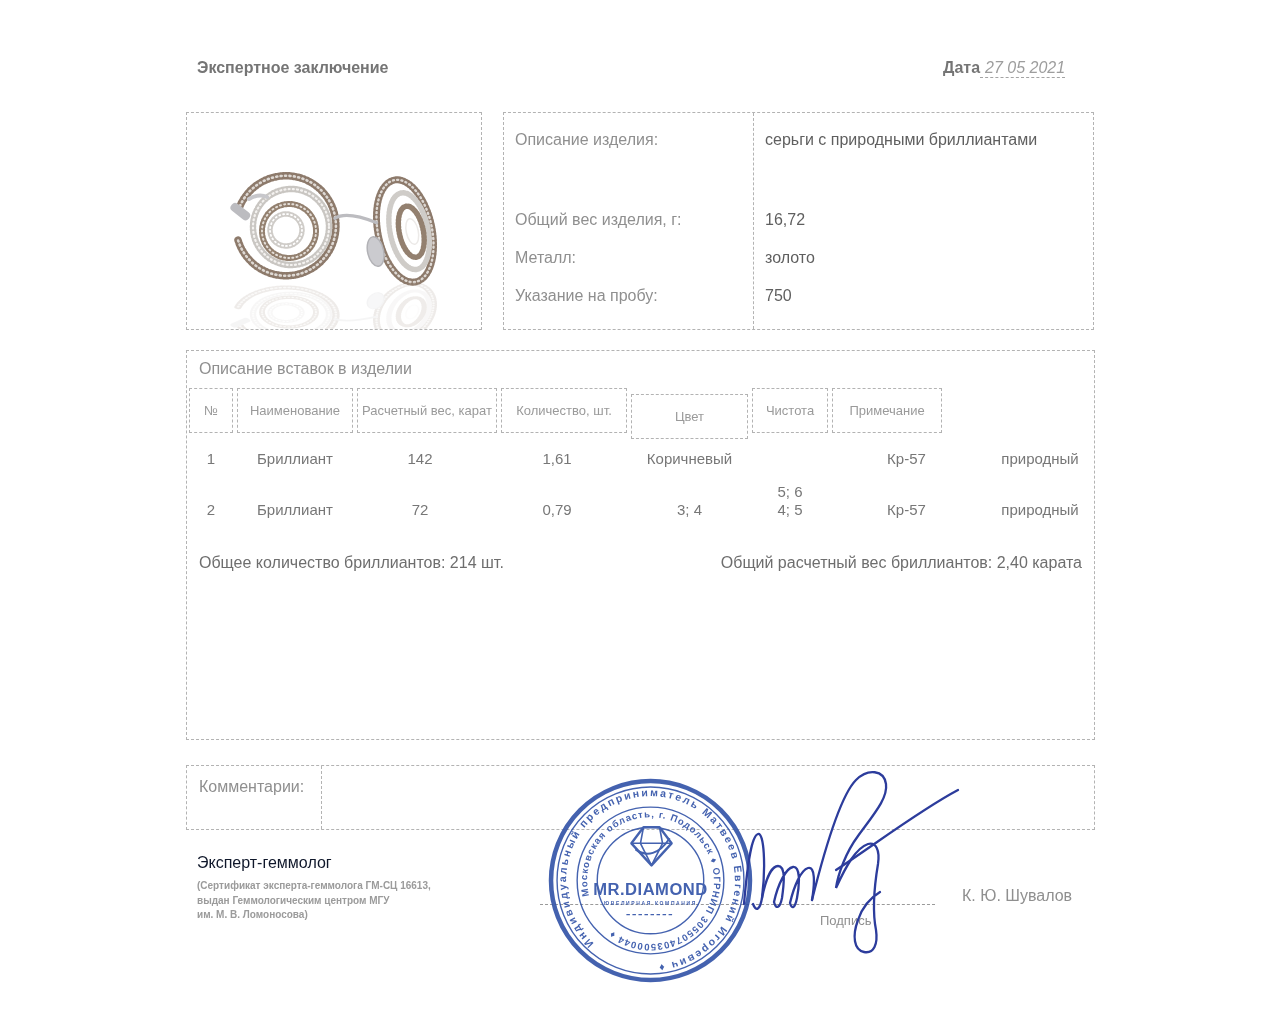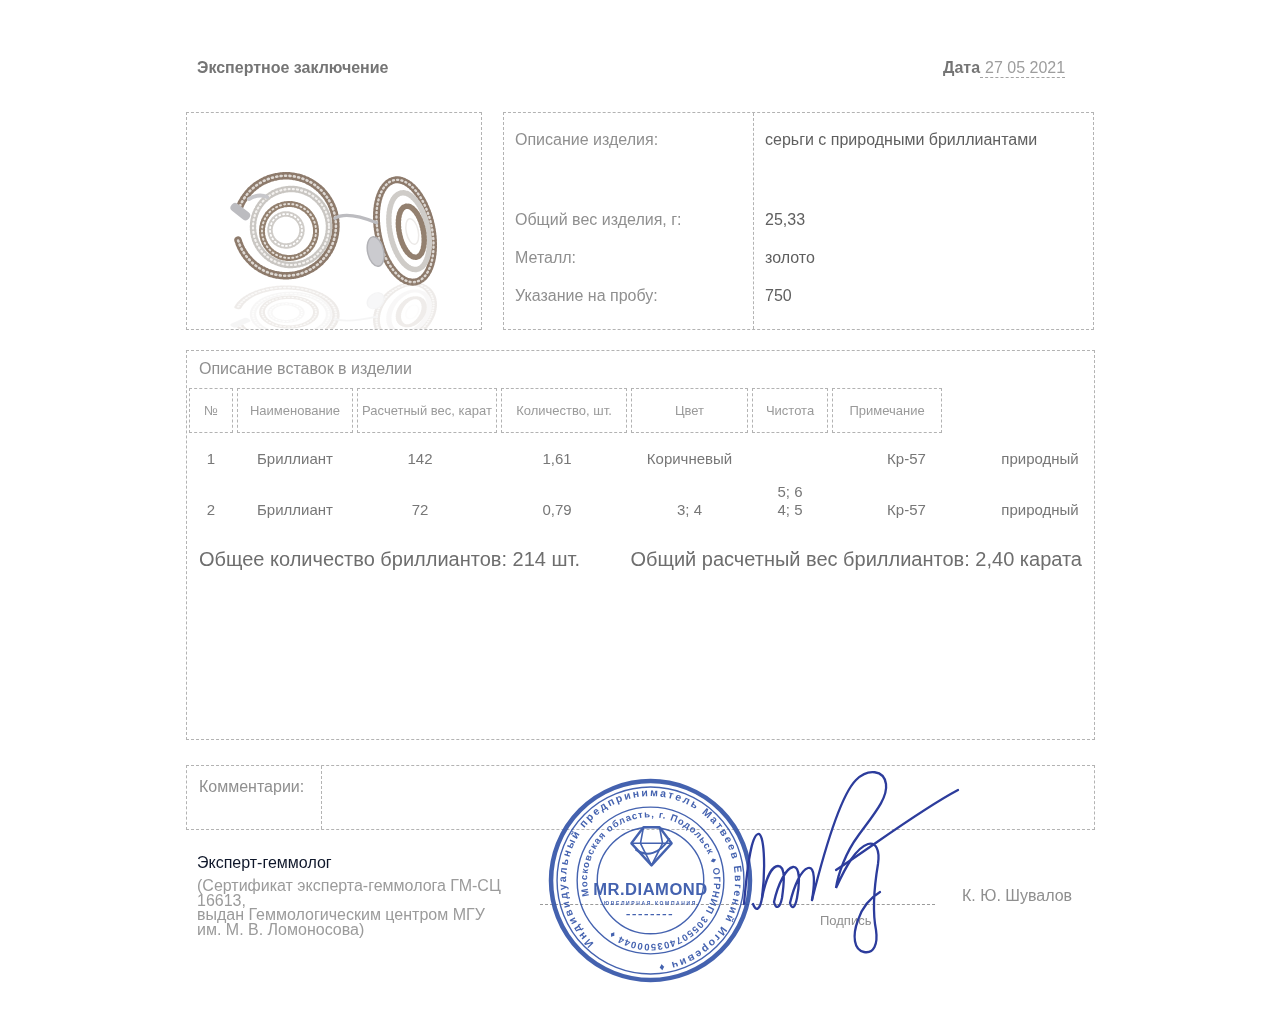--- a/index.html
+++ b/index.html
@@ -29,50 +29,50 @@
     display:flex; align-items:center; justify-content:center; text-align:center;
     font-size:13px; color:#9a9a9a; line-height:14px; padding:0 2px;
   }
   .trow { position:absolute; left:2px; display:flex; gap:4px; height:24px; }
   .td {
     box-sizing:border-box; display:flex; align-items:center; justify-content:center;
     text-align:center; font-size:15px; color:#777; white-space:nowrap; padding:0 2px;
   }
   .summary {
     position:absolute; left:12px; right:12px; top:197px; height:24px;
-    display:flex; justify-content:space-between; align-items:flex-start;
-    font-size:20px; color:#6e6e6e; white-space:nowrap;
+    display:flex; justify-content:space-between; align-items:flex-end;
+    font-size:16px; color:#6e6e6e; white-space:nowrap;
   }
 
   
   .comments-divider { position:absolute; left:134px; top:0; bottom:0; border-left:1px dashed #b3b3b3; }
   .comments-label { position:absolute; left:12px; top:12px; font-size:16px; color:#8f8f8f; }
 
   
   .expert-role { font-size:16px; color:#0f172a; margin:0 0 7px 0; }
-  .expert-cert { font-size:16px; color:#9b9b9b; line-height:14.5px; }
+  .expert-cert { font-size:10px; color:#9b9b9b; line-height:14.5px;font-weight:bold; }
 
   .sign-line { position:absolute; left:540px; top:904px; width:395px; border-top:1px dashed #9a9a9a; }
   .sign-caption { position:absolute; left:820px; top:913px; font-size:13px; color:#8f8f8f; }
   .expert-name { position:absolute; left:962px; top:887px; font-size:16px; color:#8f8f8f; white-space:nowrap; }
 
   .stamp-svg { position:absolute; left:547px; top:777px; }
   .signature-svg { position:absolute; left:735px; top:763px; }
   .photo-svg { position:absolute; left:0; top:0; }
 </style>
 </head>
 <body>
 
 <div class="page">
 
   <div class="abs hdr-bold" style="left:197px; top:59px;">Экспертное заключение</div>
 
 
   <div class="abs" style="left:943px; top:59px; white-space:nowrap;">
-    <span class="hdr-bold">Дата</span><span class="hdr-val dashu" style="padding-left:5px;">27 05 2021</span>
+    <span class="hdr-bold">Дата</span><span class="hdr-val dashu" style="padding-left:5px;font-style:italic;">27 05 2021</span>
   </div>
 
   <div class="dashed-box" style="left:186px; top:112px; width:296px; height:218px;">
     <svg class="photo-svg" width="294" height="216" viewBox="0 0 294 216">
       <g id="pair" fill="none" stroke-linecap="round">
 
         <g transform="translate(100,110)">
           <path d="M -47 -17 A 50 50 0 1 1 -49 17" stroke="#8d7a6b" stroke-width="7.5" stroke-dasharray="1.5 2.1"></path>
           <path d="M -47 -17 A 50 50 0 1 1 -49 17" stroke="#ded9d4" stroke-width="2.6" stroke-dasharray="1 3.4"></path>
           <circle cx="4" cy="4" r="38" stroke="#c9c6c2" stroke-width="6.5" stroke-dasharray="1.4 2"></circle>
@@ -101,41 +101,41 @@
   </div>
 
   <div class="dashed-box" style="left:503px; top:112px; width:591px; height:218px;">
     <div class="desc-divider"></div>
     <div class="desc-row" style="top:18px;">
       <span class="desc-label">Описание изделия:</span>
       <span class="desc-value">серьги с природными бриллиантами</span>
     </div>
     <div class="desc-row" style="top:98px;">
       <span class="desc-label">Общий вес изделия, г:</span>
-      <span class="desc-value">25,33</span>
+      <span class="desc-value">16,72</span>
     </div>
     <div class="desc-row" style="top:136px;">
       <span class="desc-label">Металл:</span>
       <span class="desc-value">золото</span>
     </div>
     <div class="desc-row" style="top:174px;">
       <span class="desc-label">Указание на пробу:</span>
       <span class="desc-value">750</span>
     </div>
   </div>
 
   <div class="dashed-box" style="left:186px; top:350px; width:909px; height:390px;">
     <div class="tbl-title">Описание вставок в изделии</div>
 
     <div class="thead-row">
       <div class="th" style="width:44px;">№</div>
       <div class="th" style="width:116px;">Наименование</div>
       <div class="th" style="width:140px;">Расчетный вес, карат</div>
       <div class="th" style="width:126px;">Количество, шт.</div>
-      <div class="th" style="width:117px;">Цвет</div>
+      <div class="th" style="width:117px;margin-top:6px;">Цвет</div>
       <div class="th" style="width:76px;">Чистота</div>
       <div class="th" style="width:110px;">Примечание</div>
     </div>
 
     <div class="trow" style="top:95px;">
       <div class="td" style="width:44px;">1</div>
       <div class="td" style="width:116px;">Бриллиант</div>
       <div class="td" style="width:126px;">142</div>
       <div class="td" style="width:140px;">1,61</div>
       <div class="td" style="width:117px;">Коричневый</div>

